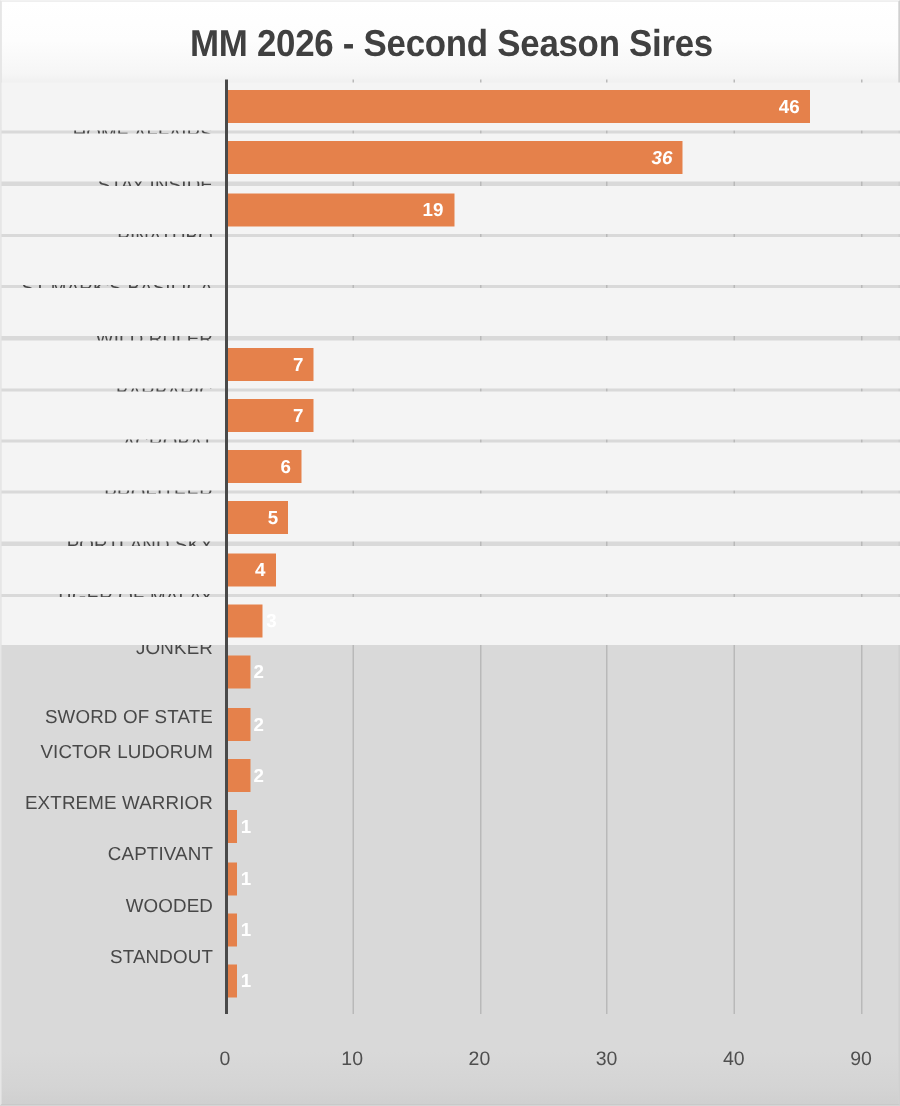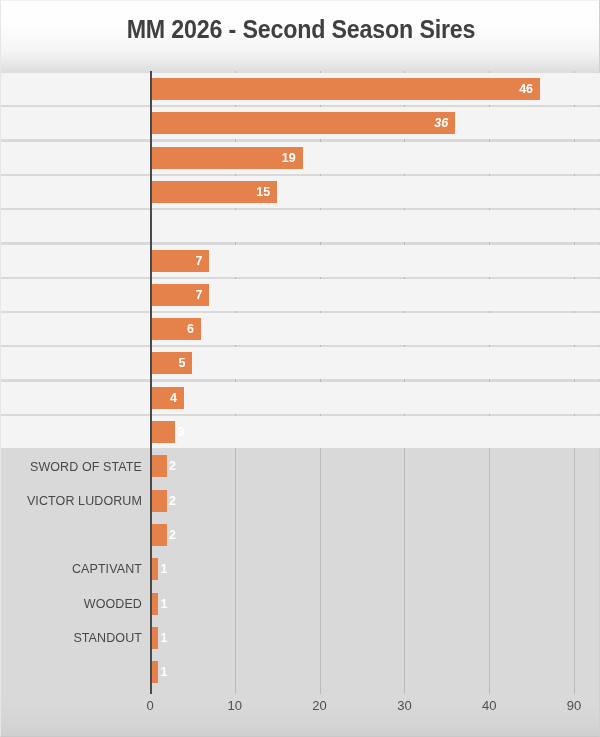--- a/index.html
+++ b/index.html
@@ -48,21 +48,21 @@
     letter-spacing: -0.2px;
     font-family: "Liberation Sans", sans-serif;
     transform: scaleX(0.93);
     transform-origin: center center;
   }
 
   
   #plot-area {
     position: absolute;
     left: 149px;
-    top: 70px;
+    top: 52px;
     width: 424px;    
     height: 623px;
   }
 
   #gridlines {
     position: absolute;
     left: 0; top: 0;
     width: 424px;
     height: 623px;
   }
@@ -168,22 +168,23 @@
       <div class="cat-label" style="top: 41.3px;">STAY INSIDE</div>
       <div class="cat-label" style="top: 75.6px;">PINATUBO</div>
       <div class="cat-label" style="top: 109.9px;">ST MARK'S BASILICA</div>
       <div class="cat-label" style="top: 144.2px;">WILD RULER</div>
       <div class="cat-label" style="top: 178.5px;">BARBARIC</div>
       <div class="cat-label" style="top: 212.8px;">ACROBAT</div>
       <div class="cat-label" style="top: 247.1px;">PROFITEER</div>
       <div class="cat-label" style="top: 281.4px;">PORTLAND SKY</div>
       <div class="cat-label" style="top: 315.7px;">TIGER OF MALAY</div>
       <div class="cat-label" style="top: 350px;">JONKER</div>
-      <div class="cat-label" style="top: 385px;">SWORD OF STATE</div>
+      <div class="cat-label" style="top: 396px;">SWORD OF STATE</div>
       <div class="cat-label" style="top: 418.6px;">VICTOR LUDORUM</div>
+      <div class="cat-label" style="top: 452.9px;">EXTREME WARRIOR</div>
       <div class="cat-label" style="top: 521.5px;">WOODED</div>
       <div class="cat-label" style="top: 487.2px;">CAPTIVANT</div>
       <div class="cat-label" style="top: 555.8px;">STANDOUT</div>
     </div>
 
   <div id="plot-area">
     <div id="gridlines">
         <div class="gridline zero-axis" style="left: 0px;"></div>
         <div class="gridline" style="left: 84.8px;"></div>
         <div class="gridline" style="left: 169.6px;"></div>
@@ -201,24 +202,20 @@
         <div class="bar-row" style="top: 41.3px; width: 424px;">
           <div class="bar" style="width: 305.28px; background: rgb(229, 129, 75);"></div>
           <div class="bar-value" style="color: rgb(255, 255, 255); left: 0px; width: 298.28px; font-style: italic;">36</div>
         </div>
         <div class="row-band" style="top: 70.6px; height: 32px;"></div>
         <div class="bar-row" style="top: 75.6px; width: 424px;">
           <div class="bar" style="width: 152.64px; background: rgb(229, 129, 75);"></div>
           <div class="bar-value" style="color: rgb(255, 255, 255); left: 0px; width: 145.64px;">19</div>
         </div>
         <div class="row-band" style="top: 104.9px; height: 32px;"></div>
-        <div class="bar-row" style="top: 109.9px; width: 424px;">
-          <div class="bar" style="width: 127.2px; background: rgb(229, 129, 75);"></div>
-          <div class="bar-value" style="color: rgb(255, 255, 255); left: 0px; width: 120.2px;">15</div>
-        </div>
         <div class="row-band" style="top: 139.2px; height: 32px;"></div>
         <div class="row-band" style="top: 173.5px; height: 32px;"></div>
         <div class="bar-row" style="top: 178.5px; width: 424px;">
           <div class="bar" style="width: 59.36px; background: rgb(229, 129, 75);"></div>
           <div class="bar-value" style="color: rgb(255, 255, 255); left: 0px; width: 52.36px;">7</div>
         </div>
         <div class="row-band" style="top: 207.8px; height: 32px;"></div>
         <div class="bar-row" style="top: 212.8px; width: 424px;">
           <div class="bar" style="width: 59.36px; background: rgb(229, 129, 75);"></div>
           <div class="bar-value" style="color: rgb(255, 255, 255); left: 0px; width: 52.36px;">7</div>

